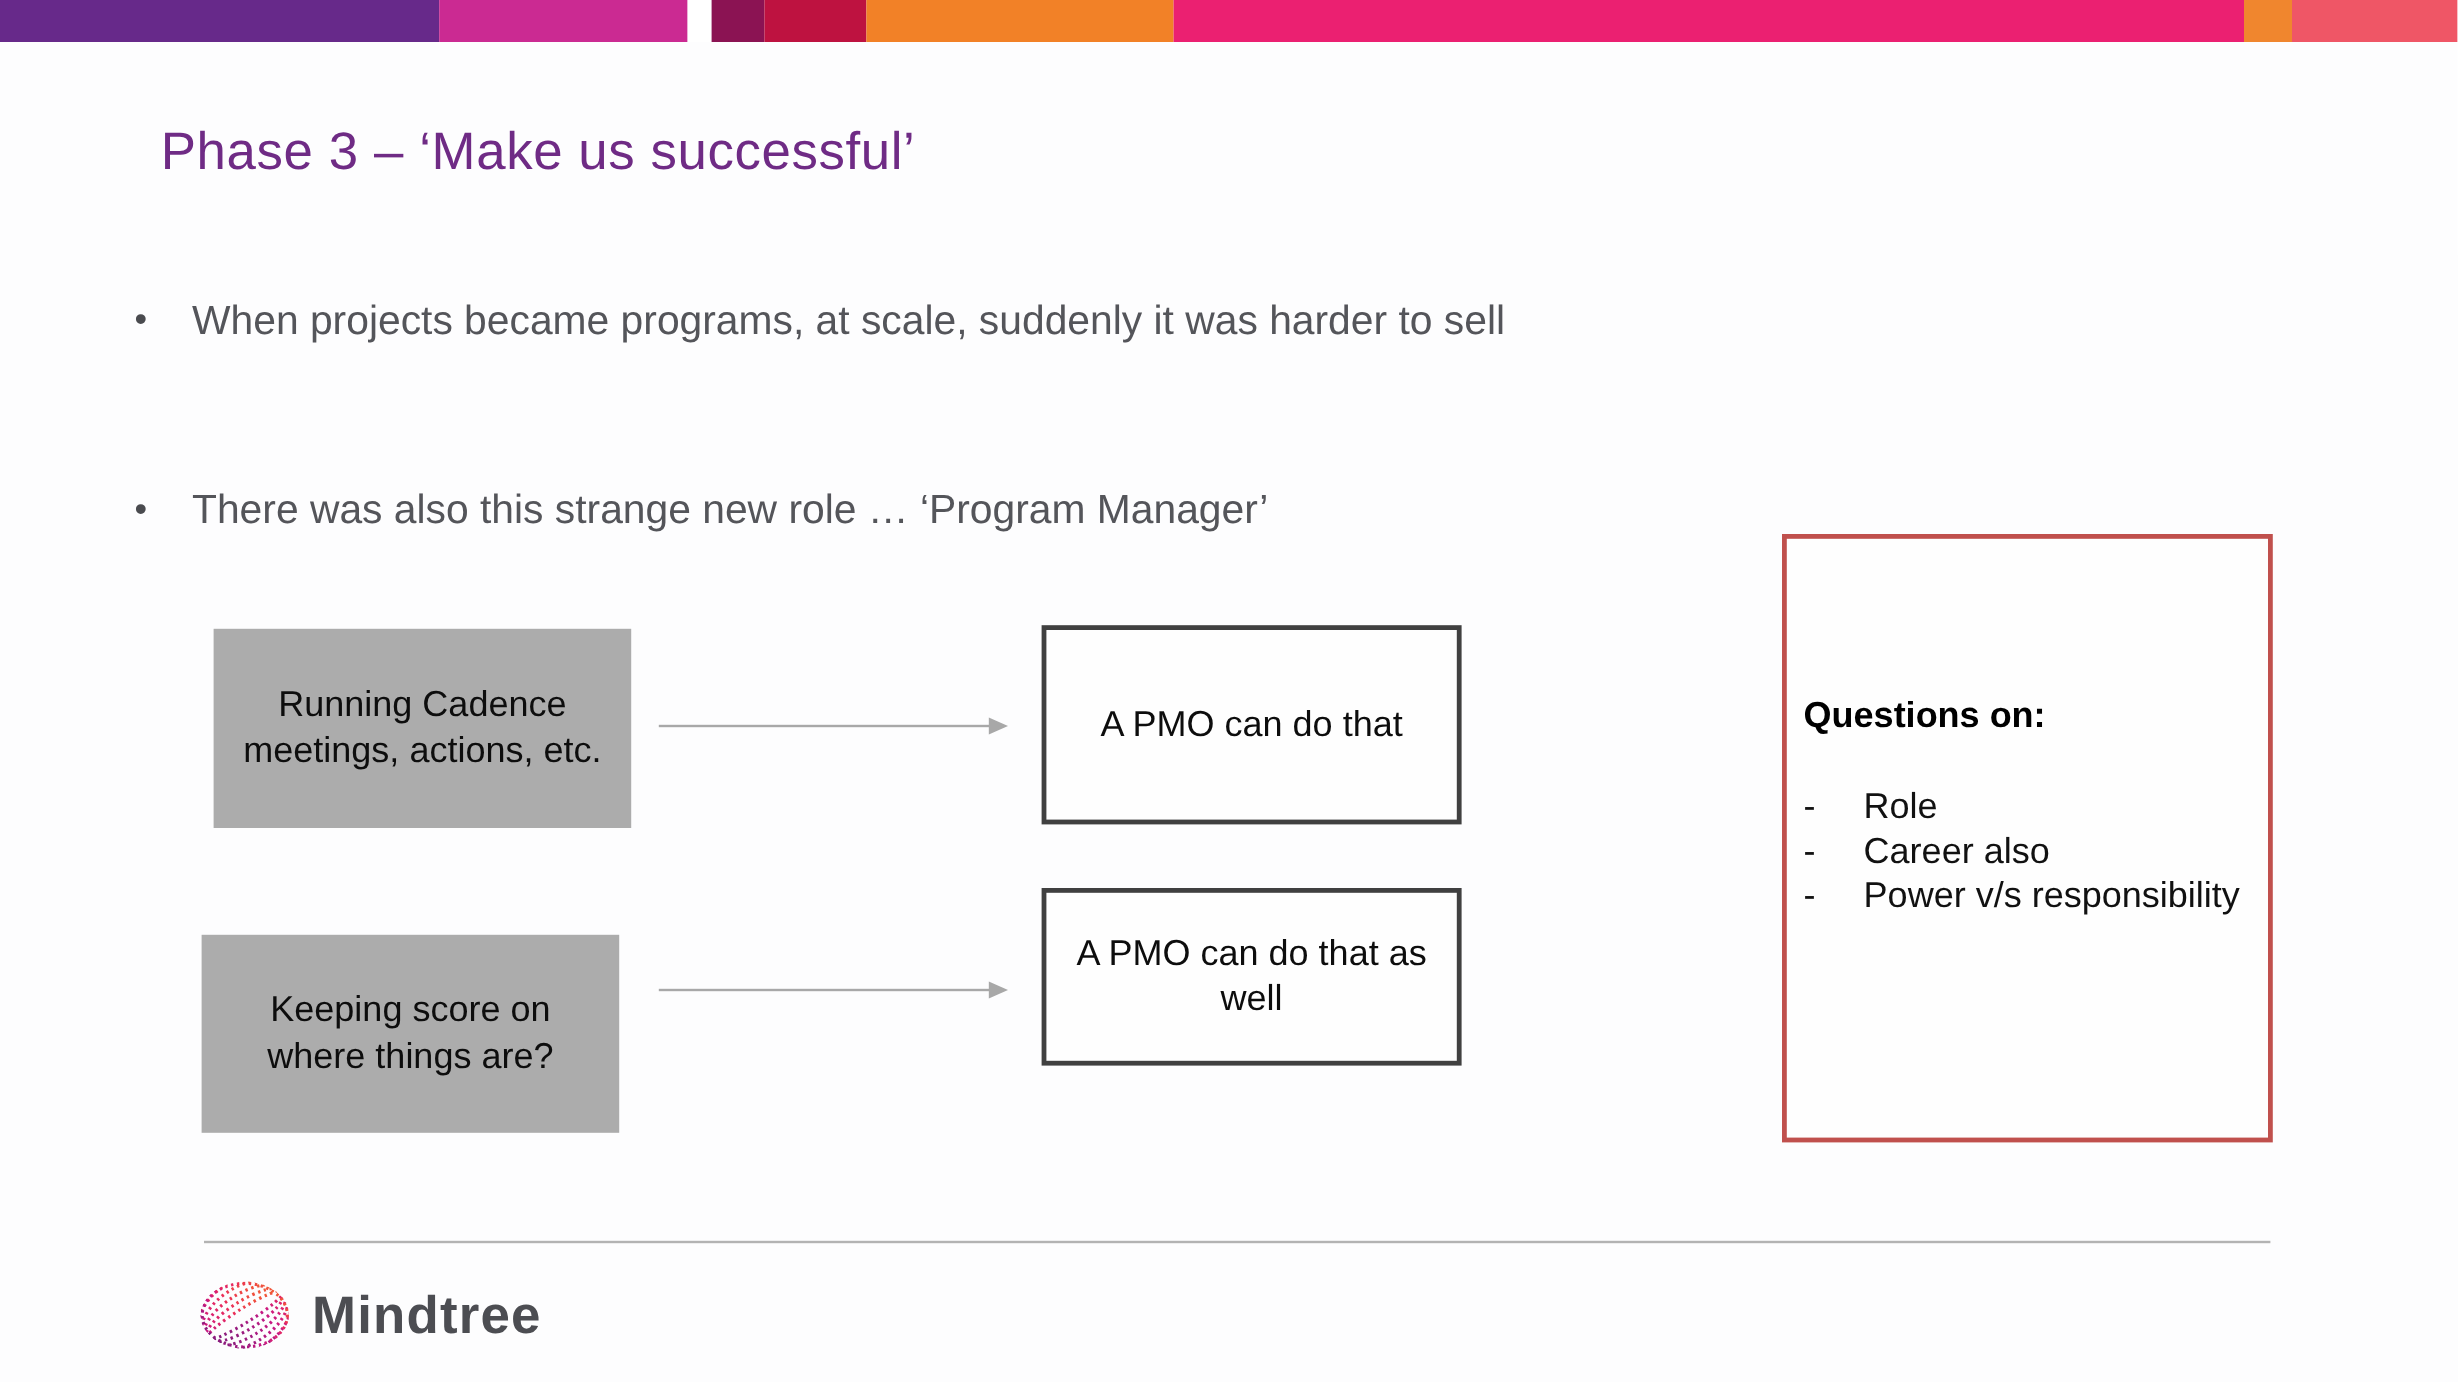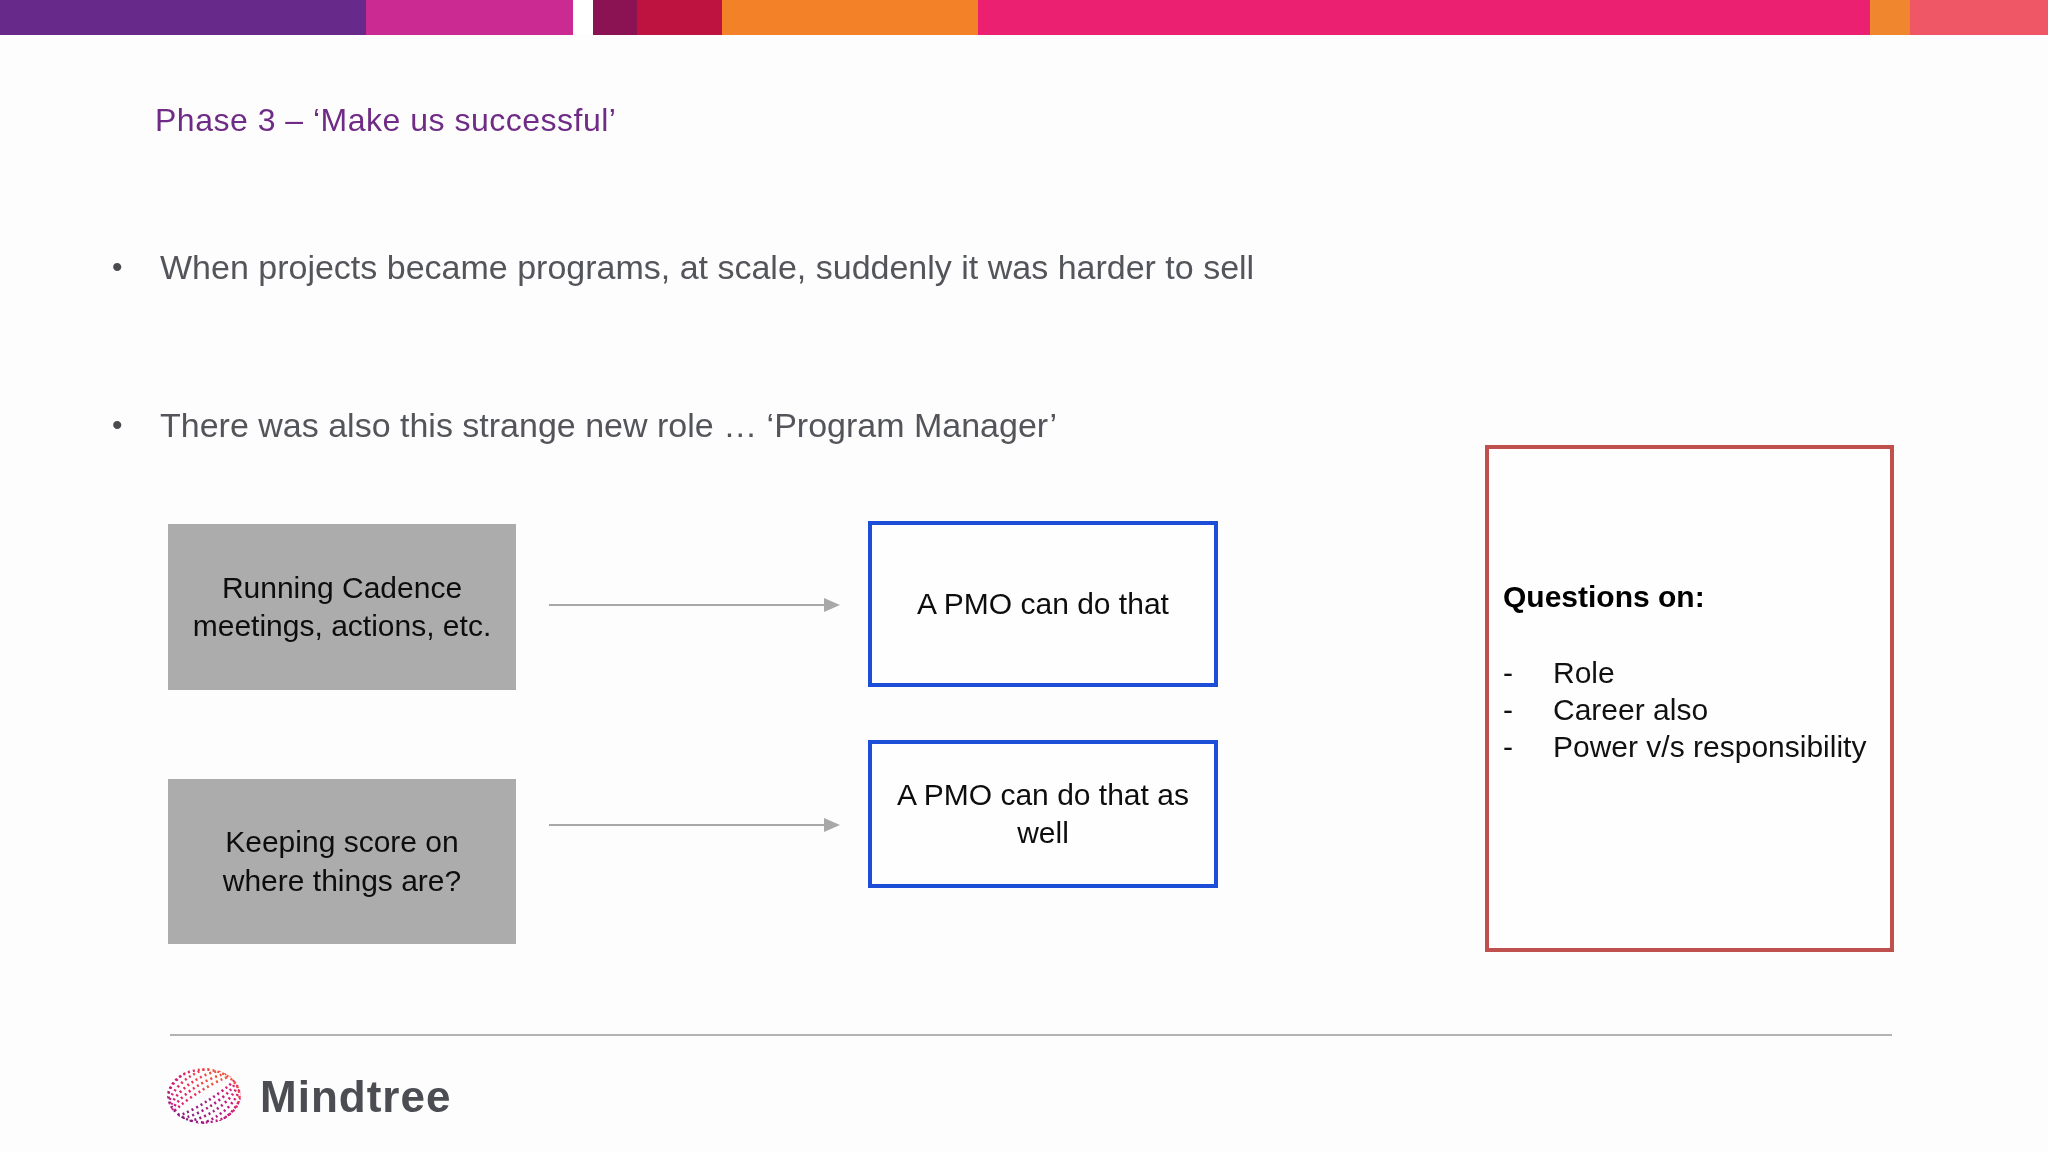--- a/index.html
+++ b/index.html
@@ -7,44 +7,44 @@
   body { font-family: "Liberation Sans", sans-serif; }
 
   .slide { position: relative; width: 2048px; height: 1152px; background: #fdfdfe; }
 
   
   .topbar { position: absolute; top: 0; left: 0; width: 2048px; height: 35px; display: flex; }
   .topbar-seg { height: 35px; flex: 0 0 auto; }
 
   
   .page-title {
-    position: absolute; left: 155px; top: 102px;
-    font-size: 32px; font-weight: 400; color: #6F2B85; letter-spacing: 0.5px;
+    position: absolute; left: 134px; top: 102px;
+    font-size: 44px; font-weight: 400; color: #6F2B85; letter-spacing: 0.5px;
   }
 
   
   .bullet-item { position: absolute; left: 112px; display: flex; align-items: flex-start;
     font-size: 34px; color: #54555A; }
   .bullet-item.b1 { top: 248px; }
   .bullet-item.b2 { top: 406px; }
   .bullet-dot { width: 48px; font-size: 30px; color: #4A4B4F; padding-top: 2px; }
 
   
   .gray-box {
     position: absolute; left: 168px; width: 348px; height: 166px;
     background: #ACACAC; color: #0d0d0d;
     display: flex; align-items: center; justify-content: center; text-align: center;
     font-size: 30px; line-height: 1.28; white-space: pre-line;
   }
-  .gray-box.g1 { top: 524px; }
+  .gray-box.g1 { top: 524px; margin-left: 10px; }
   .gray-box.g2 { top: 743px; height: 165px; margin-top: 36px; }
 
   .pmo-box {
     position: absolute; left: 868px; width: 350px; height: 166px;
-    background: #fefefe; border: 4px solid #1d4ed8; color: #0d0d0d;
+    background: #fefefe; border: 4px solid #404040; color: #0d0d0d;
     display: flex; align-items: center; justify-content: center; text-align: center;
     font-size: 30px; line-height: 1.28; white-space: pre-line;
   }
   .pmo-box.p1 { top: 521px; }
   .pmo-box.p2 { top: 740px; height: 148px; }
 
   
   .arrow { position: absolute; left: 549px; width: 276px; height: 2px; background: #A8A8A8; }
   .arrow.a1 { top: 604px; }
   .arrow.a2 { top: 824px; }

